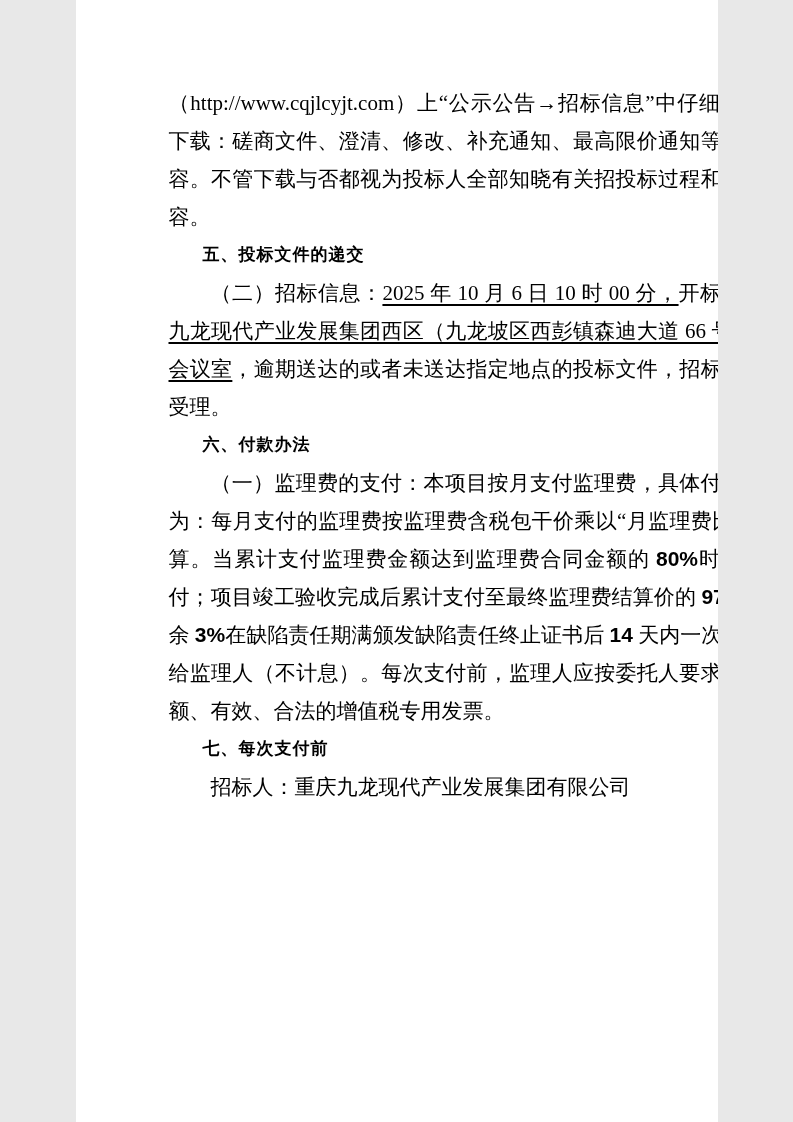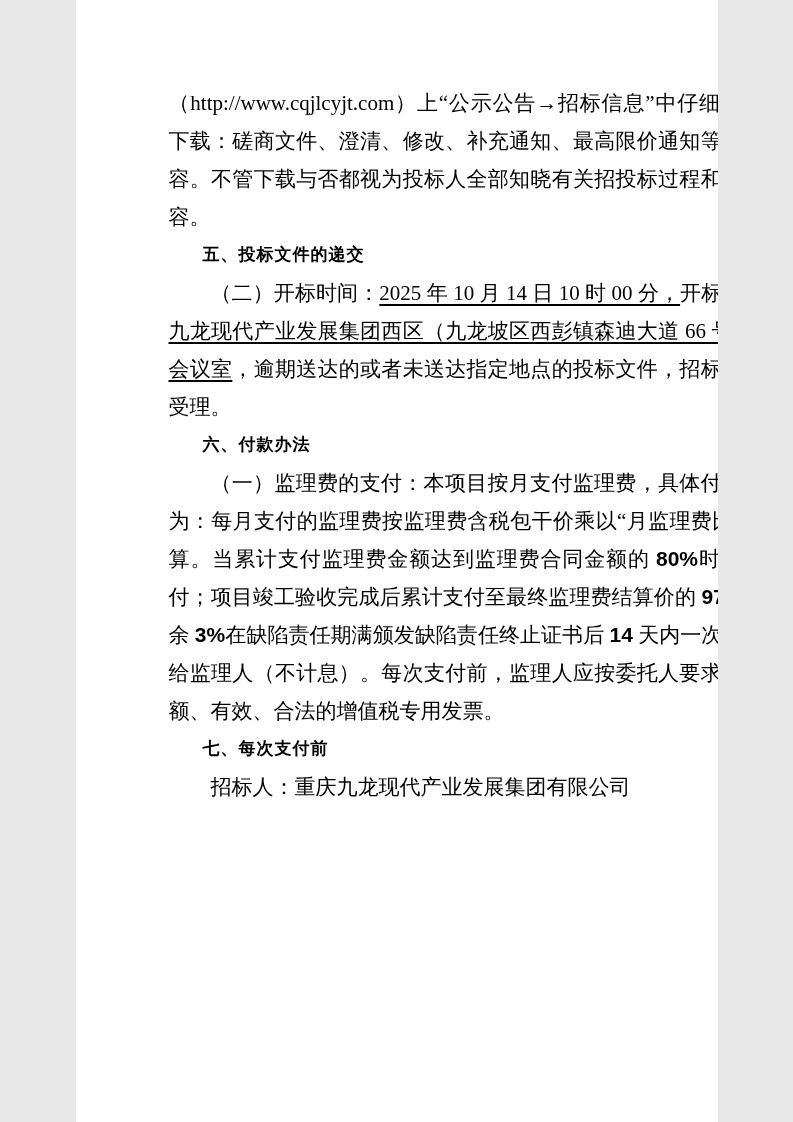--- a/index.html
+++ b/index.html
@@ -42,19 +42,19 @@
     font-size: 21px;
   }
 </style>
 </head>
 <body>
 
 <div class="page">
   <main class="doc">
       <p class="body"><span class="">（http://www.cqjlcyjt.com）上“公示公告→招标信息”中仔细阅读和下载：磋商文件、澄清、修改、补充通知、最高限价通知等全部内容。不管下载与否都视为投标人全部知晓有关招投标过程和全部内容。</span></p>
       <p class="heading indent"><span class="">五、投标文件的递交</span></p>
-      <p class="body indent"><span class="">（二）开标时间：</span><span class="u">2025 年 10 月 14 日 10 时 00 分，</span><span class="">开标时间：</span><span class="u">九龙现代产业发展集团西区（九龙坡区西彭镇森迪大道 66 号）201会议室</span><span class="">，逾期送达的或者未送达指定地点的投标文件，招标人不予受理。</span></p>
+      <p class="body indent"><span class="">（二）招标信息：</span><span class="u">2025 年 10 月 6 日 10 时 00 分，</span><span class="">开标时间：</span><span class="u">九龙现代产业发展集团西区（九龙坡区西彭镇森迪大道 66 号）201会议室</span><span class="">，逾期送达的或者未送达指定地点的投标文件，招标人不予受理。</span></p>
       <p class="heading indent"><span class="">六、付款办法</span></p>
       <p class="body indent"><span class="">（一）监理费的支付：本项目按月支付监理费，具体付款方式为：每月支付的监理费按监理费含税包干价乘以“月监理费比例”计算。当累计支付监理费金额达到监理费合同金额的 </span><span class=" num">80%</span><span class="">时停止支付；项目竣工验收完成后累计支付至最终监理费结算价的 </span><span class=" num">97%</span><span class="">；剩余 </span><span class=" num">3%</span><span class="">在缺陷责任期满颁发缺陷责任终止证书后 </span><span class=" num">14</span><span class=""> 天内一次性支付给监理人（不计息）。每次支付前，监理人应按委托人要求提供等额、有效、合法的增值税专用发票。</span></p>
       <p class="heading indent"><span class="">七、每次支付前</span></p>
       <p class="body indent"><span class="">招标人：重庆九龙现代产业发展集团有限公司</span></p>
     </main>
 </div>
 
 </body></html>

